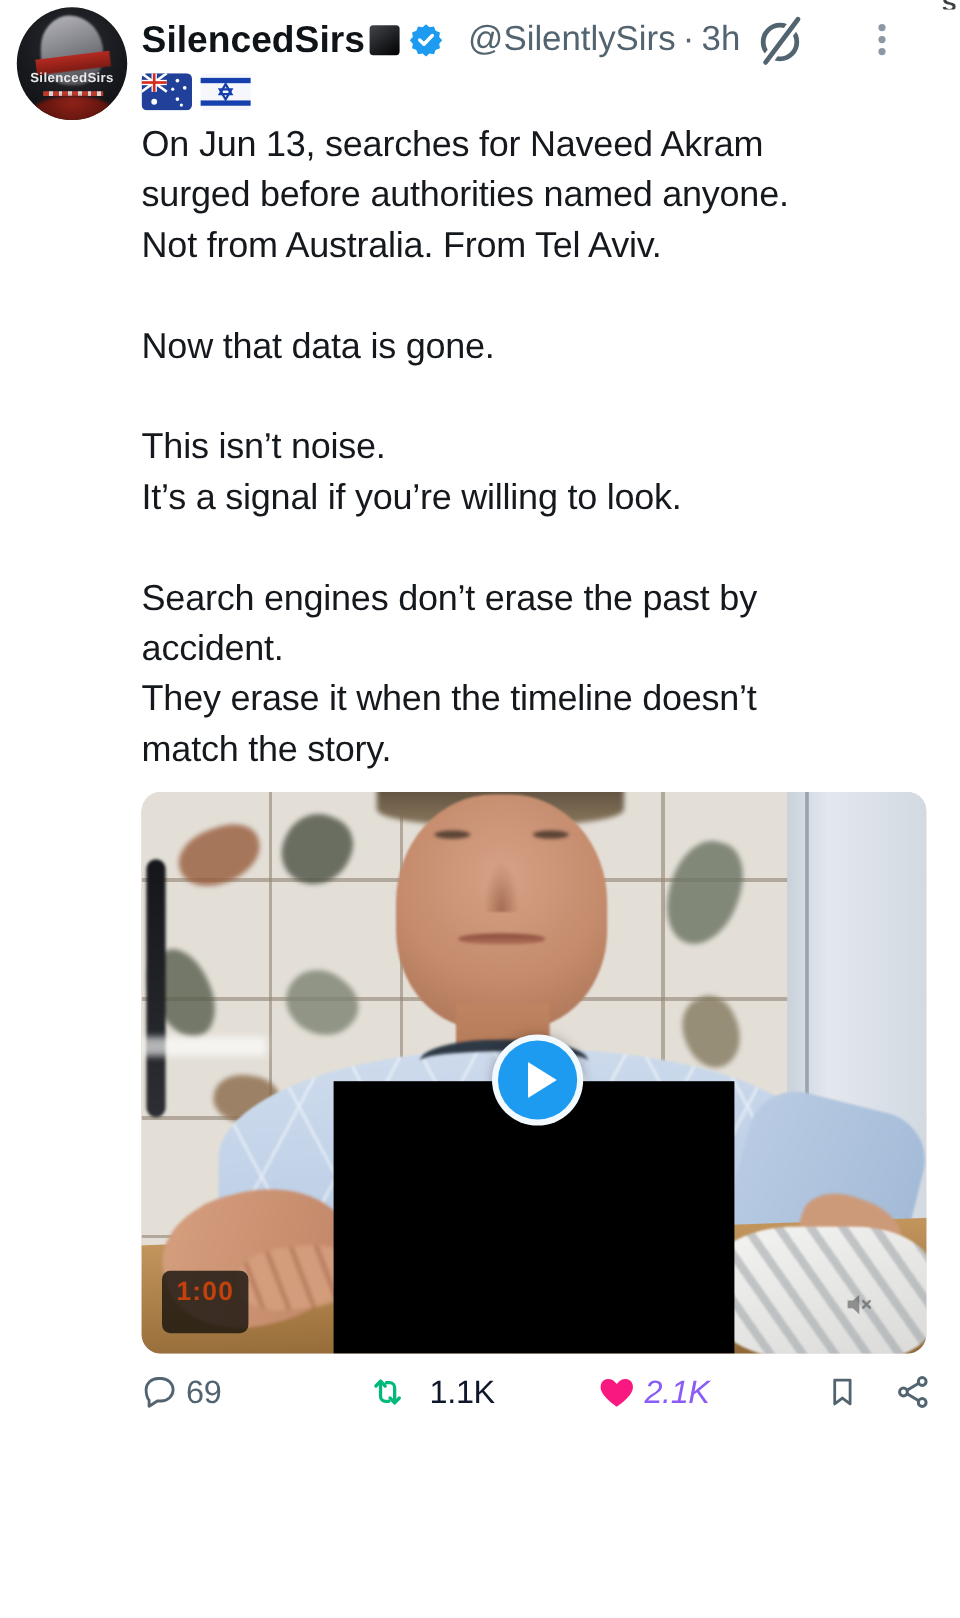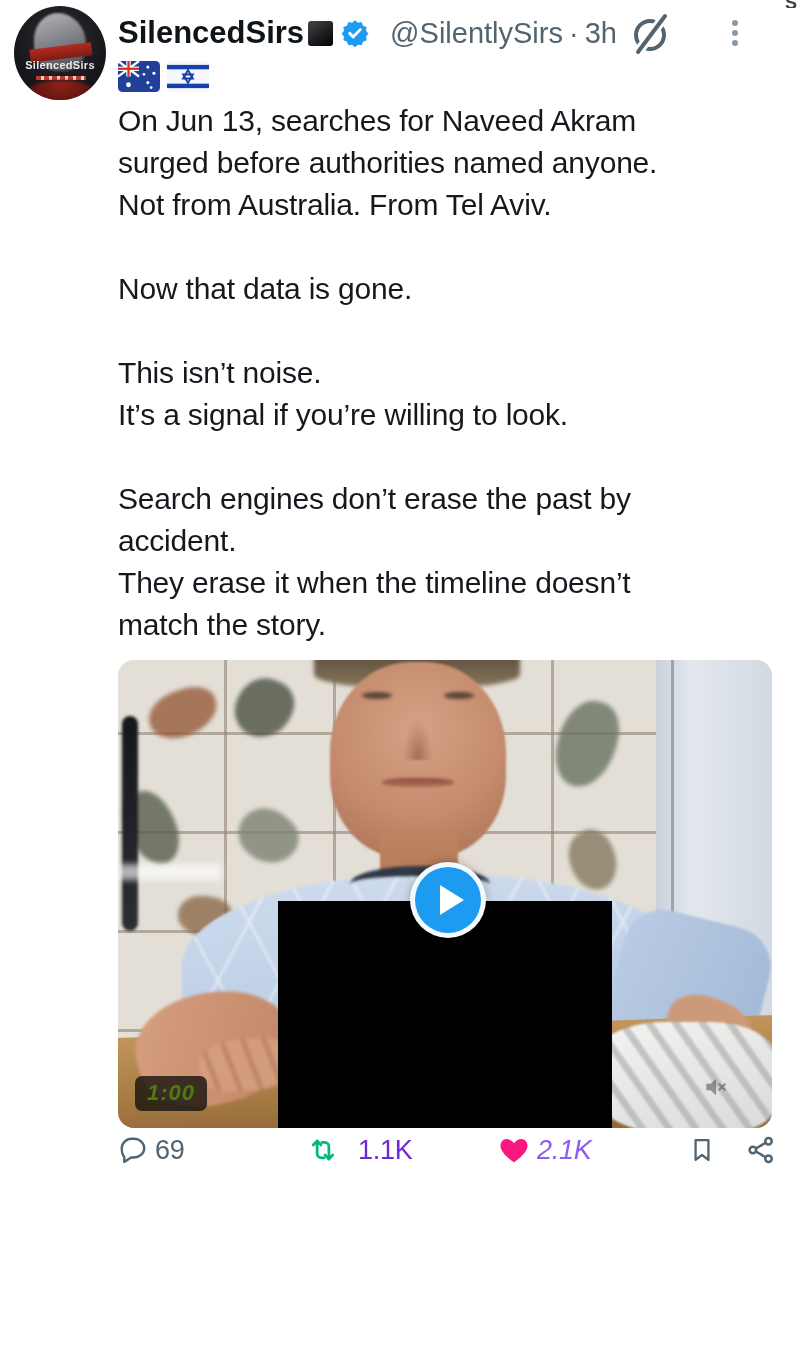--- a/index.html
+++ b/index.html
@@ -118,32 +118,32 @@
              linear-gradient(160deg,#f4f4f2,#d9dad8);
            filter:blur(1px); }
   .censor-box { position:absolute; left:160px; top:241px; width:334px; height:227px; background:#000; }
   .play-btn { position:absolute; left:292px; top:202px; width:76px; height:76px; border-radius:50%;
               background:#1d9bf0; border:5px solid rgba(255,255,255,.95);
               display:flex; align-items:center; justify-content:center; cursor:pointer;
               box-shadow:0 0 10px rgba(0,0,0,.25); }
   .play-tri { width:0; height:0; margin-left:7px;
               border-top:15px solid transparent; border-bottom:15px solid transparent;
               border-left:24px solid #ffffff; }
-  .duration { position:absolute; left:17px; bottom:17px; padding:4px 12px 5px;
+  .duration { position:absolute; left:17px; bottom:17px; padding:4px 12px 22px;
               background:rgba(18,16,12,.78); border-radius:7px;
-              color:#4d7c0f; font-size:22px; font-weight:bold; letter-spacing:1px;font-style:italic; }
+              color:#c2410c; font-size:22px; font-weight:bold; letter-spacing:1px; }
   .mute { position:absolute; right:44px; bottom:28px; opacity:.55; cursor:pointer; line-height:0; }
 
   
-  .actions { display:flex; align-items:center; margin-top:4px; width:660px; height:36px;
+  .actions { display:flex; align-items:center; margin-top:14px; width:660px; height:36px;
              color:#536471; font-size:27px;text-align:center; }
   .act { display:flex; align-items:center; gap:7px; cursor:pointer; }
   .act.grow { flex:1 1 0; }
   .act .cnt { letter-spacing:-.3px; }
-  .repost { color:#6d28d9;gap:20px; } .like { color:#8b5cf6;font-style:italic; }
+  .repost { color:#0f172a;gap:20px; } .like { color:#8b5cf6;font-style:italic; }
   .share-group { display:flex; align-items:center; gap:30px; margin-right:2px; }
   svg { display:block; }
 </style>
 </head>
 <body>
 
 <article class="tweet">
 
   <div class="avatar">
     <div class="statue"></div>

